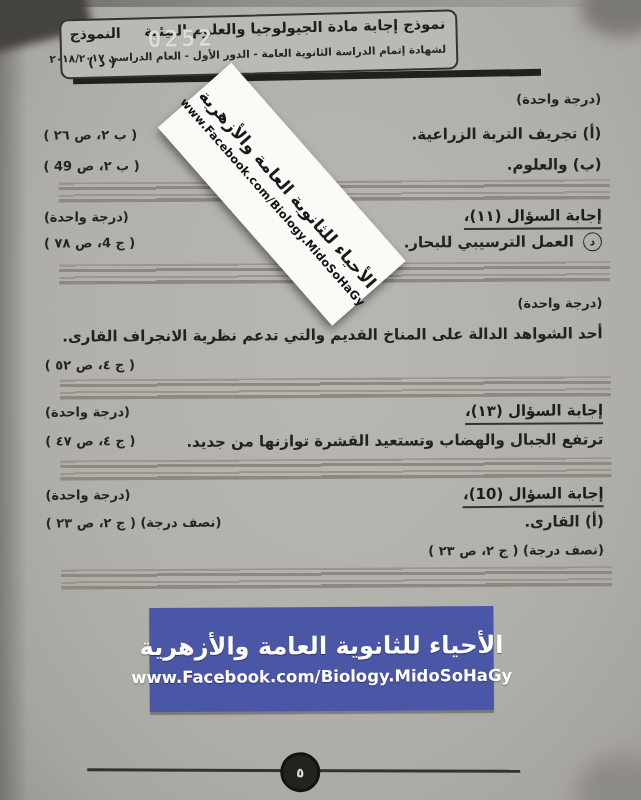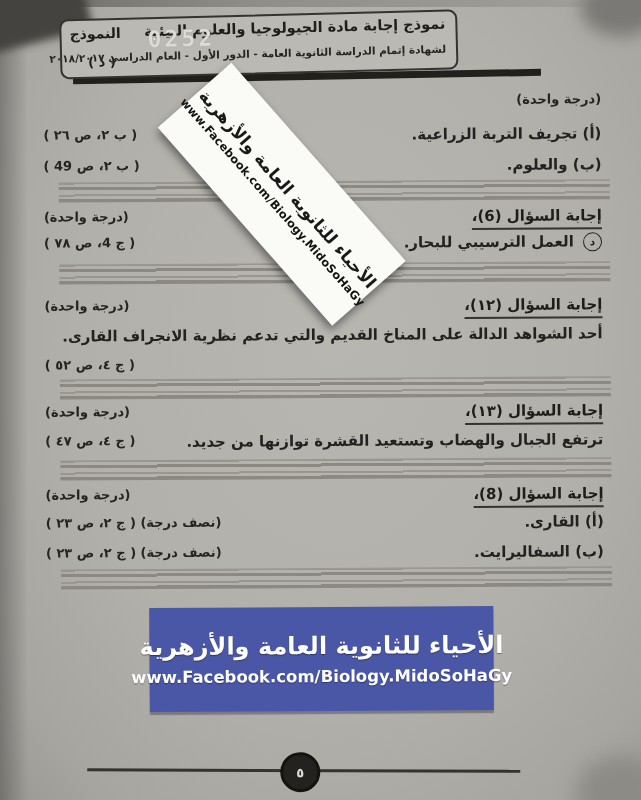--- a/index.html
+++ b/index.html
@@ -114,34 +114,33 @@
       <span class="ans">(أ) تجريف التربة الزراعية.</span>
       <span class="ref">( ب ٢، ص ٢٦ )</span>
     </div>
     <div class="row" style="top:157px">
       <span class="ans">(ب) والعلوم.</span>
       <span class="ref">( ب ٢، ص 49 )</span>
     </div>
     <div class="sep" style="top:181px"></div>
 
     <div class="row" style="top:208px">
-      <span class="heading">إجابة السؤال (6)،</span>
+      <span class="heading">إجابة السؤال (١١)،</span>
       <span class="grade">(درجة واحدة)</span>
     </div>
     <div class="row" style="top:234px">
       <span class="ans">
         <span class="badge">د</span>
         <span>العمل الترسيبي للبحار.</span>
       </span>
       <span class="ref">( ج 4، ص ٧٨ )</span>
     </div>
     <div class="sep" style="top:263px"></div>
 
     <div class="row" style="top:297px">
-      <span class="heading">إجابة السؤال (١٢)،</span>
       <span class="grade">(درجة واحدة)</span>
     </div>
     <div class="row" style="top:326px">
       <span class="ans full">أحد الشواهد الدالة على المناخ القديم والتي تدعم نظرية الانجراف القارى.</span>
     </div>
     <div class="row row-left" style="top:356px">
       <span class="ref">( ج ٤، ص ٥٢ )</span>
     </div>
     <div class="sep" style="top:378px"></div>
 
@@ -149,29 +148,28 @@
       <span class="heading">إجابة السؤال (١٣)،</span>
       <span class="grade">(درجة واحدة)</span>
     </div>
     <div class="row" style="top:432px">
       <span class="ans">ترتفع الجبال والهضاب وتستعيد القشرة توازنها من جديد.</span>
       <span class="ref">( ج ٤، ص ٤٧ )</span>
     </div>
     <div class="sep" style="top:459px"></div>
 
     <div class="row" style="top:486px">
-      <span class="heading">إجابة السؤال (8)،</span>
+      <span class="heading">إجابة السؤال (10)،</span>
       <span class="grade">(درجة واحدة)</span>
     </div>
     <div class="row" style="top:514px">
       <span class="ans">(أ) القارى.</span>
       <span class="ref">(نصف درجة) ( ج ٢، ص ٢٣ )</span>
     </div>
     <div class="row" style="top:544px">
-      <span class="ans">(ب) السفاليرايت.</span>
       <span class="ref">(نصف درجة) ( ج ٢، ص ٢٣ )</span>
     </div>
     <div class="sep" style="top:568px"></div>
 
     <div class="sticker">
       <span class="s-brand">الأحياء للثانوية العامة والأزهرية</span>
       <span class="s-url">www.Facebook.com/Biology.MidoSoHaGy</span>
     </div>
 
     <div class="banner">

